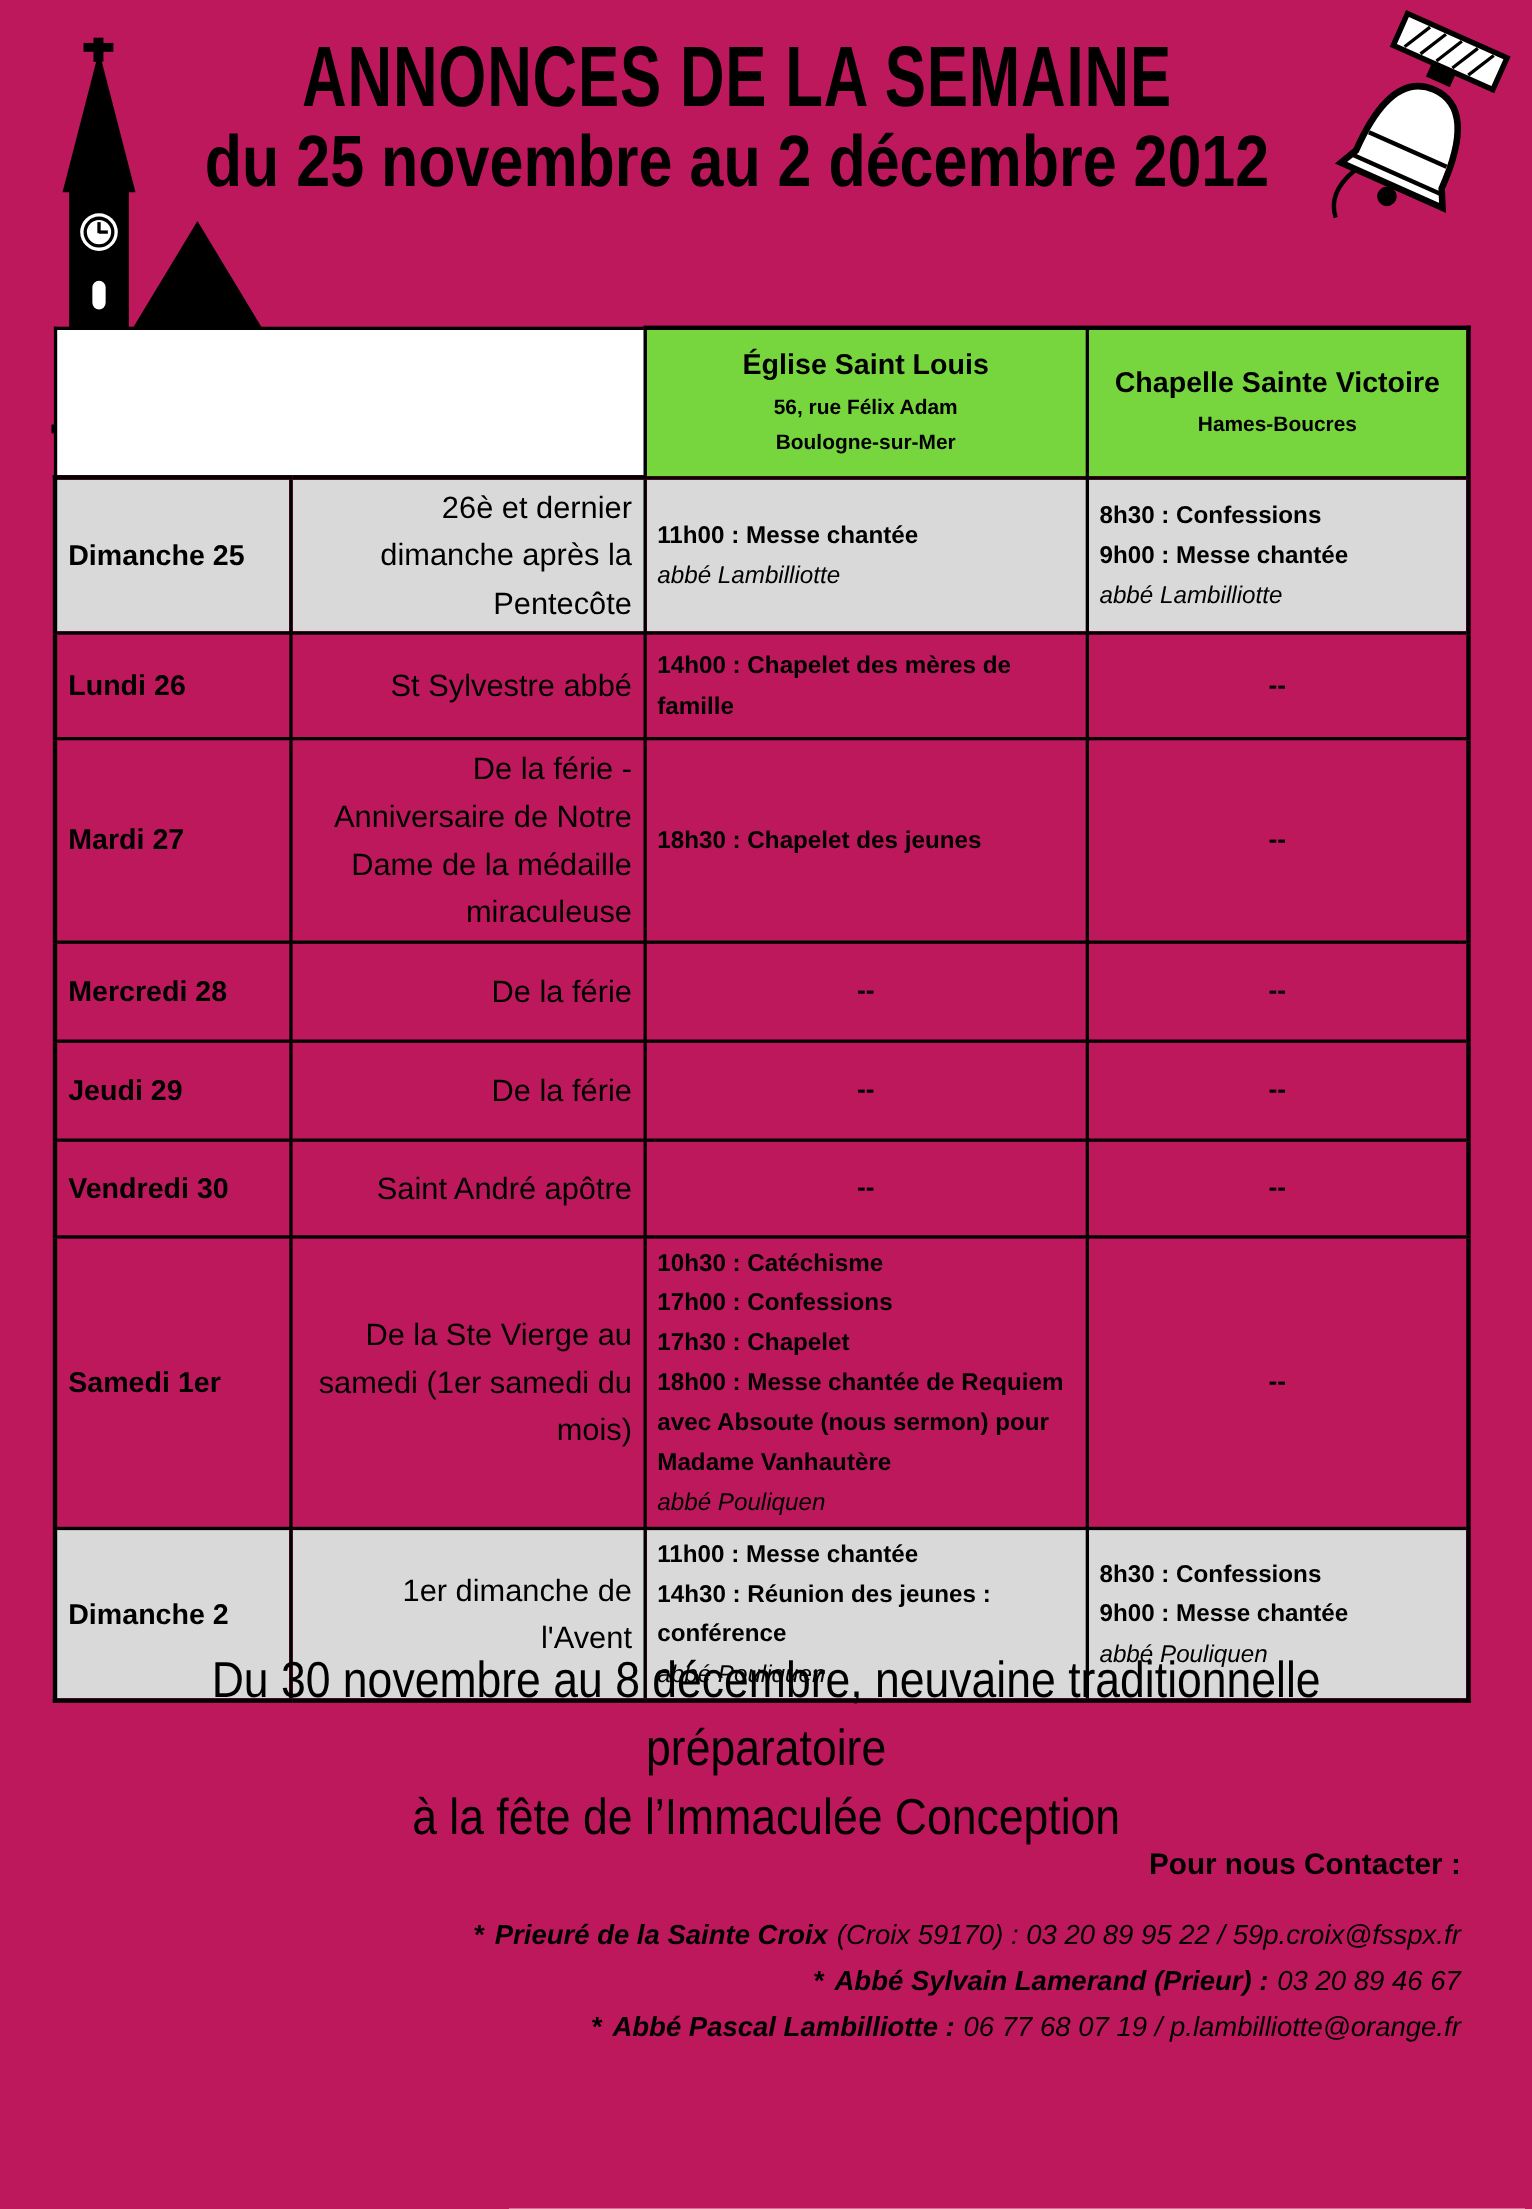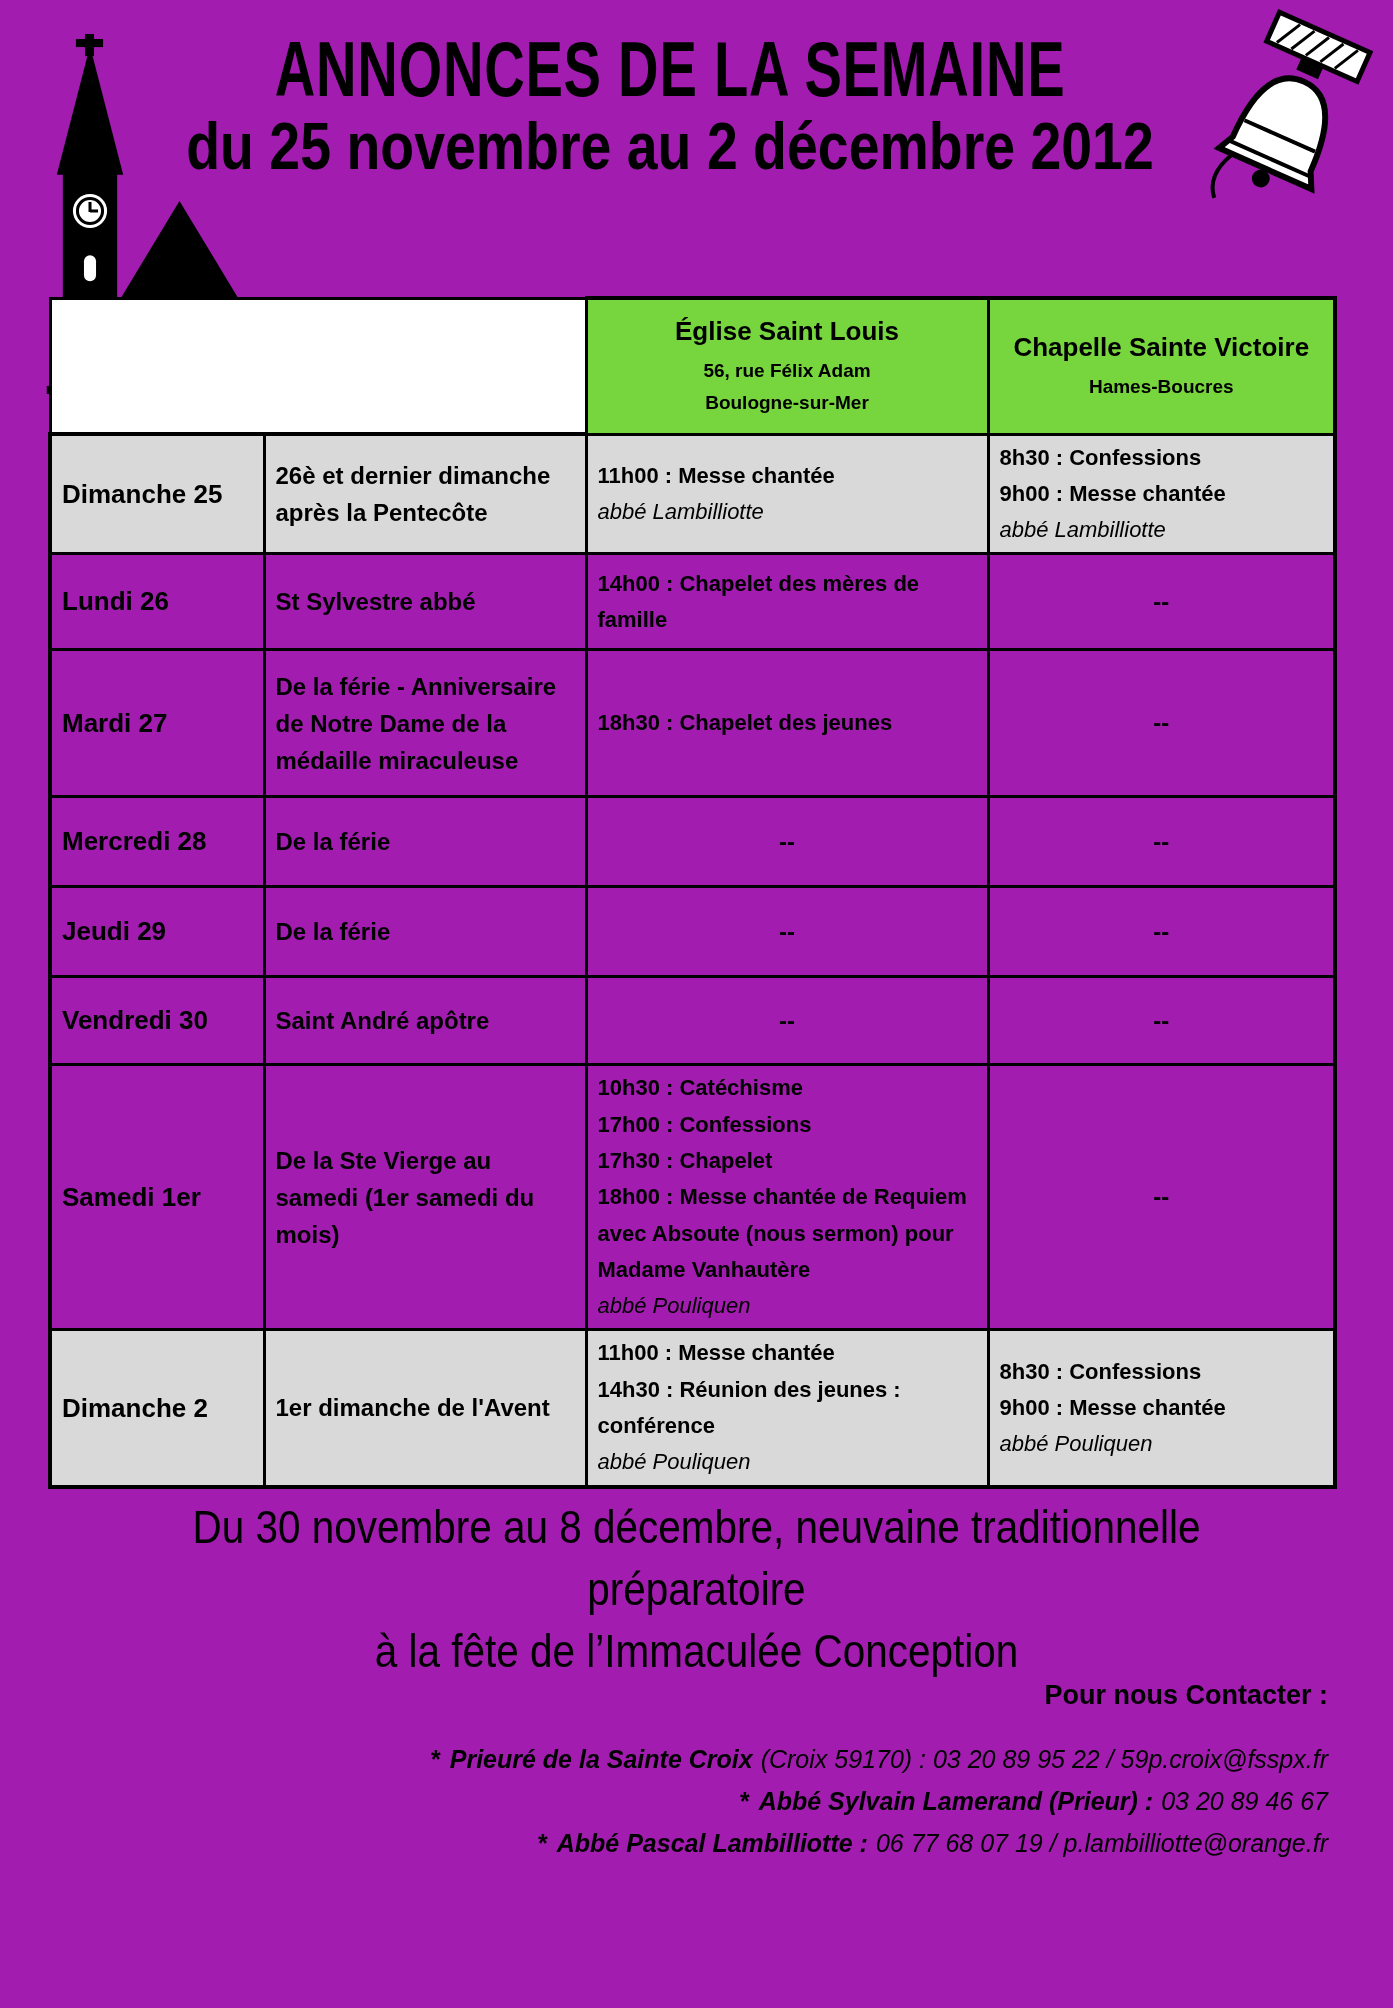--- a/index.html
+++ b/index.html
@@ -1,17 +1,17 @@
 <!DOCTYPE html>
 <html><head>
 <meta charset="utf-8">
 <style>
   html,body{margin:0;padding:0;background:#ffffff;}
   .page{
-    position:relative;width:1393px;height:2008px;background:#a21caf;
+    position:relative;width:1393px;height:2008px;background:#be185d;
     font-family:"Liberation Sans", sans-serif;color:#000;overflow:hidden;
   }
   
   .church-art{position:absolute;left:26px;top:34px;width:308px;height:362px;}
   .bell-art{position:absolute;left:1182px;top:8px;width:208px;height:228px;}
   
   .main-title{
     position:absolute;left:0;top:24px;width:1340px;text-align:center;
     font-size:78px;font-weight:700;letter-spacing:1px;
     transform:scaleX(0.72);transform-origin:50% 0;white-space:nowrap;
@@ -30,21 +30,21 @@
   td.no-border{border:none;background:#fff;}
   .ot{border-top-width:4px !important;}
   .ob{border-bottom-width:4px !important;}
   .ol{border-left-width:4px !important;}
   .or{border-right-width:4px !important;}
   tr.shaded td{background:#d9d9d9;}
   td.venue{background:#77d53d;text-align:center;padding:6px 4px;}
   .venue-name{font-size:26px;font-weight:700;line-height:1.4;margin-bottom:6px;}
   .venue-sub{font-size:19px;font-weight:700;line-height:1.7;}
   td.day{font-size:26px;font-weight:700;padding-left:8px;}
-  td.feast{font-size:24px;font-weight:700;line-height:1.55;}
+  td.feast{font-size:28px;font-weight:400;line-height:1.55;text-align:right;}
   td.events{font-size:22px;font-weight:700;}
   td.events .line{line-height:1.65;}
   td.events .line.italic{font-weight:400;font-style:italic;}
   td.dash{text-align:center;font-size:24px;font-weight:700;}
   
   .announcement{
     position:absolute;left:0;top:1496px;width:1393px;text-align:center;
     font-size:46px;font-weight:400;line-height:1.35;
     transform:scaleX(0.88);transform-origin:50% 0;
   }

